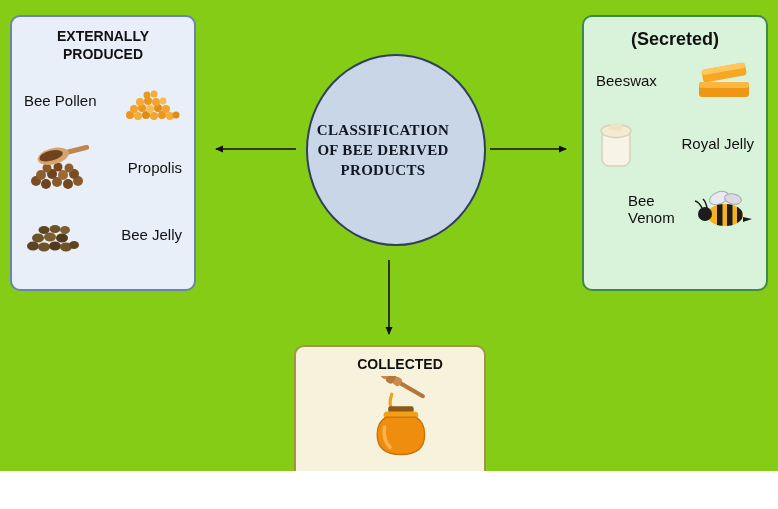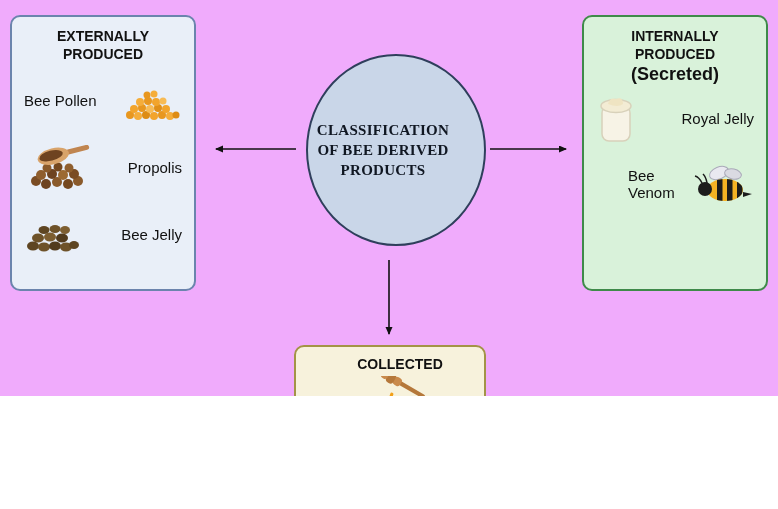--- a/index.html
+++ b/index.html
@@ -1,18 +1,18 @@
 <!DOCTYPE html>
 <html style="--external-bg: #e9eff8; --external-border: #6b84ad; --internal-bg: #d9f2da; --internal-border: #3f8a4a; --collected-bg: #f7f2dc; --collected-border: #a39347; --circle-bg: #c9d6e8; --circle-border: #2f3f5c; --arrow: #111111;"><head>
 <meta charset="utf-8">
 <style>
   * { margin:0; padding:0; box-sizing:border-box; }
   html,body { background:#ffffff; font-family:"Liberation Sans", sans-serif; }
   .canvas {
-    position:relative; width:778px; height:396px; background:#f0abfc; overflow:hidden;
+    position:relative; width:778px; height:471px; background:#84cc16; overflow:hidden;
   }
   .box { position:absolute; border-radius:10px; border:2px solid #000; }
   .box-external {
     left:10px; top:15px; width:186px; height:276px;
     background:var(--external-bg,#e9eff8); border-color:var(--external-border,#6b84ad);
   }
   .box-internal {
     left:582px; top:15px; width:186px; height:276px;
     background:var(--internal-bg,#d9f2da); border-color:var(--internal-border,#3f8a4a);
   }
@@ -139,24 +139,36 @@
         <path d="M0,0 L8,3.5 L0,7 Z" fill="#111111"></path>
       </marker>
     </defs>
     <line x1="296" y1="149" x2="216" y2="149" stroke="#111111" stroke-width="1.6" marker-end="url(#ah)"></line>
     <line x1="490" y1="149" x2="566" y2="149" stroke="#111111" stroke-width="1.6" marker-end="url(#ah)"></line>
     <line x1="389" y1="260" x2="389" y2="334" stroke="#111111" stroke-width="1.6" marker-end="url(#ah)"></line>
   </svg>
 
   <div class="box box-internal">
     <div class="box-title">
-      <span>INTERNALLY PRODUCED</span>
       <div class="box-subtitle">(Secreted)</div>
     </div>
     <div class="rows" style="margin-top:0;">
+      <div class="row" style="height:60px;">
+        <span class="item-label">Beeswax</span>
+        <span class="icon">
+          <svg width="58" height="42" viewBox="0 0 58 42">
+            <g transform="rotate(-10 28 12)">
+              <rect x="6" y="6" width="44" height="13" rx="3" fill="#f6a825"></rect>
+              <rect x="6" y="6" width="44" height="5.5" rx="2.75" fill="#ffc75c"></rect>
+            </g>
+            <rect x="3" y="22" width="50" height="15" rx="3" fill="#ef9714"></rect>
+            <rect x="3" y="22" width="50" height="6" rx="3" fill="#fbb742"></rect>
+          </svg>
+        </span>
+      </div>
       <div class="row" style="height:66px;">
         <span class="icon">
           <svg width="40" height="52" viewBox="0 0 40 52">
             <rect x="6" y="13" width="28" height="35" rx="7" fill="#f7f3e6" stroke="#d8d1ba" stroke-width="1.5"></rect>
             <ellipse cx="20" cy="13" rx="15" ry="6.5" fill="#f3ecd4" stroke="#d8d1ba" stroke-width="1.5"></ellipse>
             <path d="M12 11 Q14 4 20 6 Q27 3 27 11 Q22 15 12 11 Z" fill="#efe4c2"></path>
           </svg>
         </span>
         <span class="item-label">Royal Jelly</span>
       </div>

